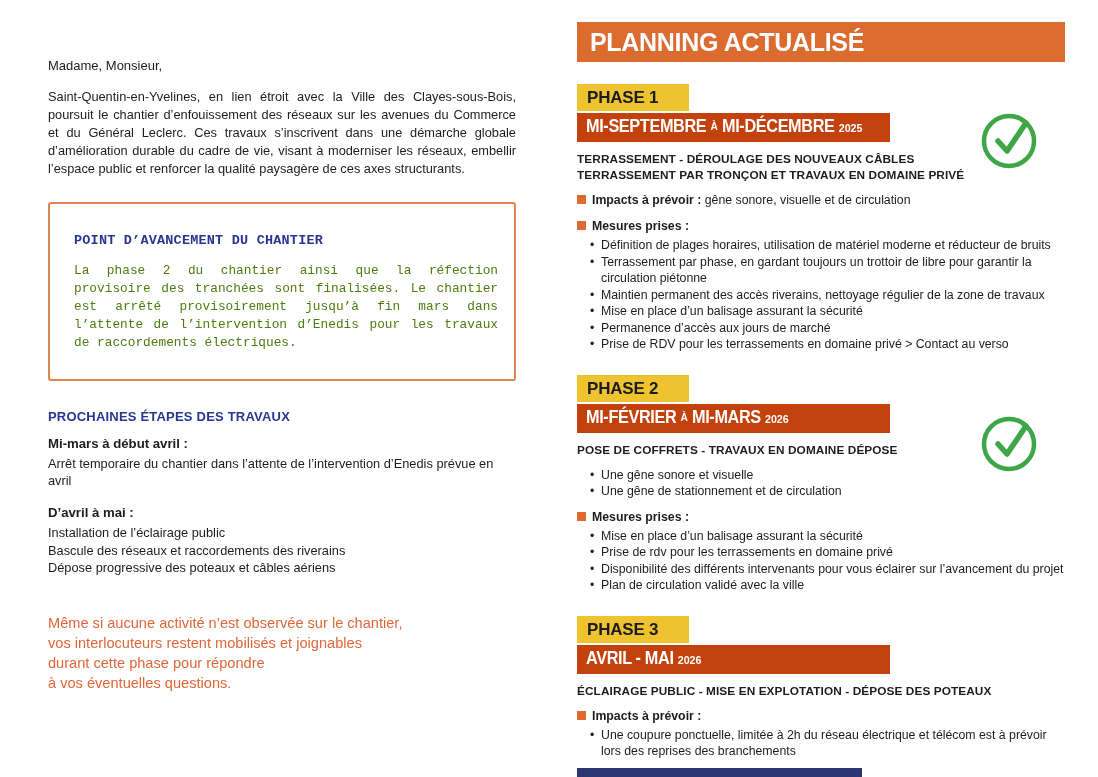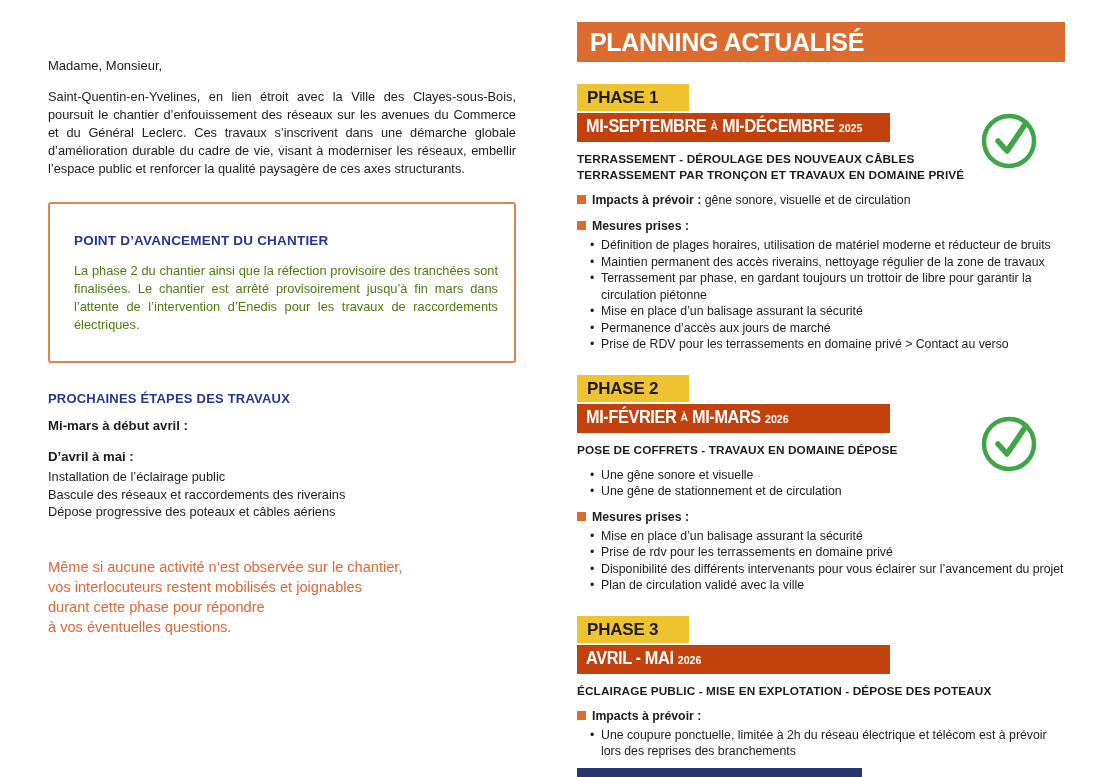--- a/index.html
+++ b/index.html
@@ -8,21 +8,21 @@
     position:relative; background:#ffffff; overflow:hidden;
     font-family:"Liberation Sans", sans-serif; color:#1d1d1f;
   }
 
   
   .left-col { position:absolute; left:48px; top:58px; width:468px; }
   .salutation { font-size:13px; margin-bottom:15px; }
   .intro { font-size:12.8px; line-height:18px; text-align:justify; }
   .progress-box {
     border:2px solid #E28450; border-radius:3px;
-    margin-top:24px; padding:29px 16px 27px 24px;
+    margin-top:24px; padding:29px 16px 27px 24px;font-family:Liberation Mono, monospace;
   }
   .progress-box-title { color:#283593; font-weight:bold; font-size:13.5px; letter-spacing:0.2px; margin-bottom:14px; }
   .progress-box-body { font-size:12.8px; line-height:18px; text-align:justify; color:#4d7c0f; }
   .next-title { color:#283593; font-weight:bold; font-size:13px; letter-spacing:0.2px; margin-top:28px; }
   .step { margin-top:12px; }
   .step-label { font-weight:bold; font-size:13.2px; }
   .step-text { font-size:12.8px; line-height:17px; margin-top:4px; }
   .step-lines div { font-size:12.8px; line-height:17.5px; }
   .highlight {
     color:#DE6637; font-weight:normal; font-size:14.6px; line-height:20px;
@@ -79,20 +79,21 @@
 
   <div class="progress-box">
     <div class="progress-box-title">POINT D’AVANCEMENT DU CHANTIER</div>
     <div class="progress-box-body">La phase 2 du chantier ainsi que la réfection provisoire des tranchées sont finalisées. Le chantier est arrêté provisoirement jusqu’à fin mars dans l’attente de l’intervention d’Enedis pour les travaux de raccordements électriques.</div>
   </div>
 
   <div class="next-title">PROCHAINES ÉTAPES DES TRAVAUX</div>
 
   <div class="step">
     <div class="step-label">Mi-mars à début avril :</div>
+    <div class="step-text">Arrêt temporaire du chantier dans l’attente de l’intervention d’Enedis prévue en avril</div>
   </div>
 
   <div class="step" style="margin-top:16px;">
     <div class="step-label">D’avril à mai :</div>
     <div class="step-lines" style="margin-top:4px;">
       <div>Installation de l’éclairage public</div>
       <div>Bascule des réseaux et raccordements des riverains</div>
       <div>Dépose progressive des poteaux et câbles aériens</div>
     </div>
   </div>
@@ -118,22 +119,22 @@
           <div>TERRASSEMENT PAR TRONÇON ET TRAVAUX EN DOMAINE PRIVÉ</div>
         </div>
     <div class="sections">
           <div class="section">
             <div class="section-head"><span class="square"></span><span class="label">Impacts à prévoir :</span><span> gêne sonore, visuelle et de circulation</span></div>
           </div>
           <div class="section">
             <div class="section-head"><span class="square"></span><span class="label">Mesures prises :</span></div>
             <ul class="bullets">
               <li>Définition de plages horaires, utilisation de matériel moderne et réducteur de bruits</li>
+              <li>Terrassement par phase, en gardant toujours un trottoir de libre pour garantir la circulation piétonne</li>
               <li>Maintien permanent des accès riverains, nettoyage régulier de la zone de travaux</li>
-              <li>Terrassement par phase, en gardant toujours un trottoir de libre pour garantir la circulation piétonne</li>
               <li>Mise en place d’un balisage assurant la sécurité</li>
               <li>Permanence d’accès aux jours de marché</li>
               <li>Prise de RDV pour les terrassements en domaine privé &gt; Contact au verso</li>
             </ul>
           </div>
         </div>
   <div class="check"><svg width="62" height="62" viewBox="0 0 62 62">
             <circle cx="30" cy="33" r="25" fill="none" stroke="#3EA646" stroke-width="4.5"></circle>
             <path d="M19 33 L28 43 L47 15" fill="none" stroke="#3EA646" stroke-width="5.5" stroke-linecap="round" stroke-linejoin="round"></path>
           </svg></div></div>

